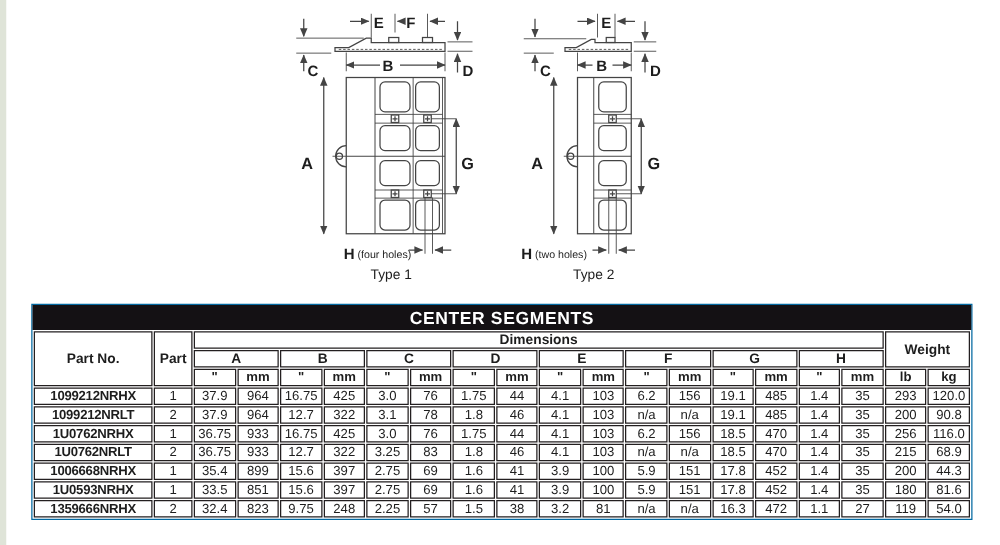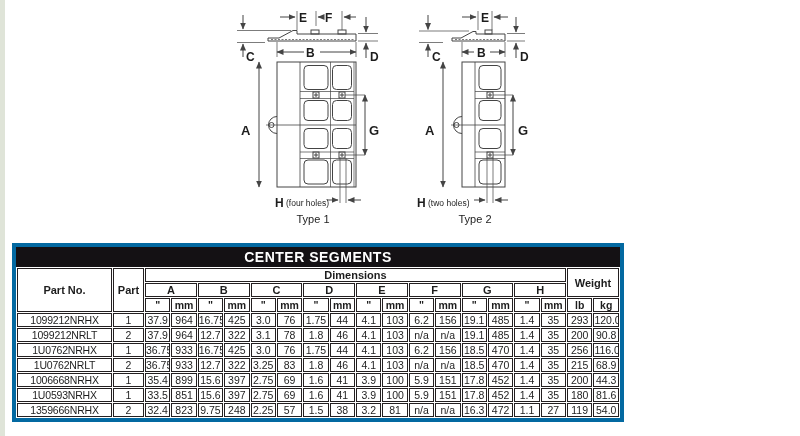--- a/index.html
+++ b/index.html
@@ -21,22 +21,22 @@
   svg text {
     font-family: "Liberation Sans", sans-serif;
     fill: #1d1d1d;
   }
   svg .dimletter { font-size: 13px; font-weight: bold; }
   svg .dimletter-sm { font-size: 12px; font-weight: bold; }
   svg .note { font-size: 8.5px; }
   svg .caption { font-size: 11px; }
   
   .tablewrap {
-    position: absolute; left: 12px; top: 243px; width: 612px;
-    border: 4px solid #0369a1;
+    position: absolute; left: 25px; top: 243px; width: 753px;
+    border: 1px solid #0369a1;
     background: #ffffff;
   }
   .titlebar {
     height: 20px; line-height: 20px;
     background: #141114;
     color: #ffffff;
     text-align: center;
     font-weight: bold;
     font-size: 14px;
     letter-spacing: 0.5px;
@@ -55,21 +55,21 @@
     color: #1d1d1d;
     padding: 0;
     overflow: hidden;
     white-space: nowrap;
   }
   table.spec th { font-weight: bold; font-size: 11px; }
   tr.r-dims th { height: 13px; }
   tr.r-letters th { height: 14px; }
   tr.r-units th { height: 13px; font-size: 10.5px; }
   table.spec td { height: 12px; font-size: 10.5px; }
-  td.partno { font-size: 10px; letter-spacing: -0.2px; }
+  td.partno { font-size: 10px; letter-spacing: -0.2px; font-weight: bold; }
 </style>
 </head>
 <body>
 
 <div class="edge-strip"></div>
 
 <svg id="diag-type1" class="diag" width="160" height="228" viewBox="0 0 160 228">
   <defs>
     <marker id="arr" markerWidth="8" markerHeight="8" refX="6.5" refY="3" orient="auto-start-reverse" markerUnits="userSpaceOnUse">
       <path d="M0,0 L7,3 L0,6 Z" fill="#444"></path>

